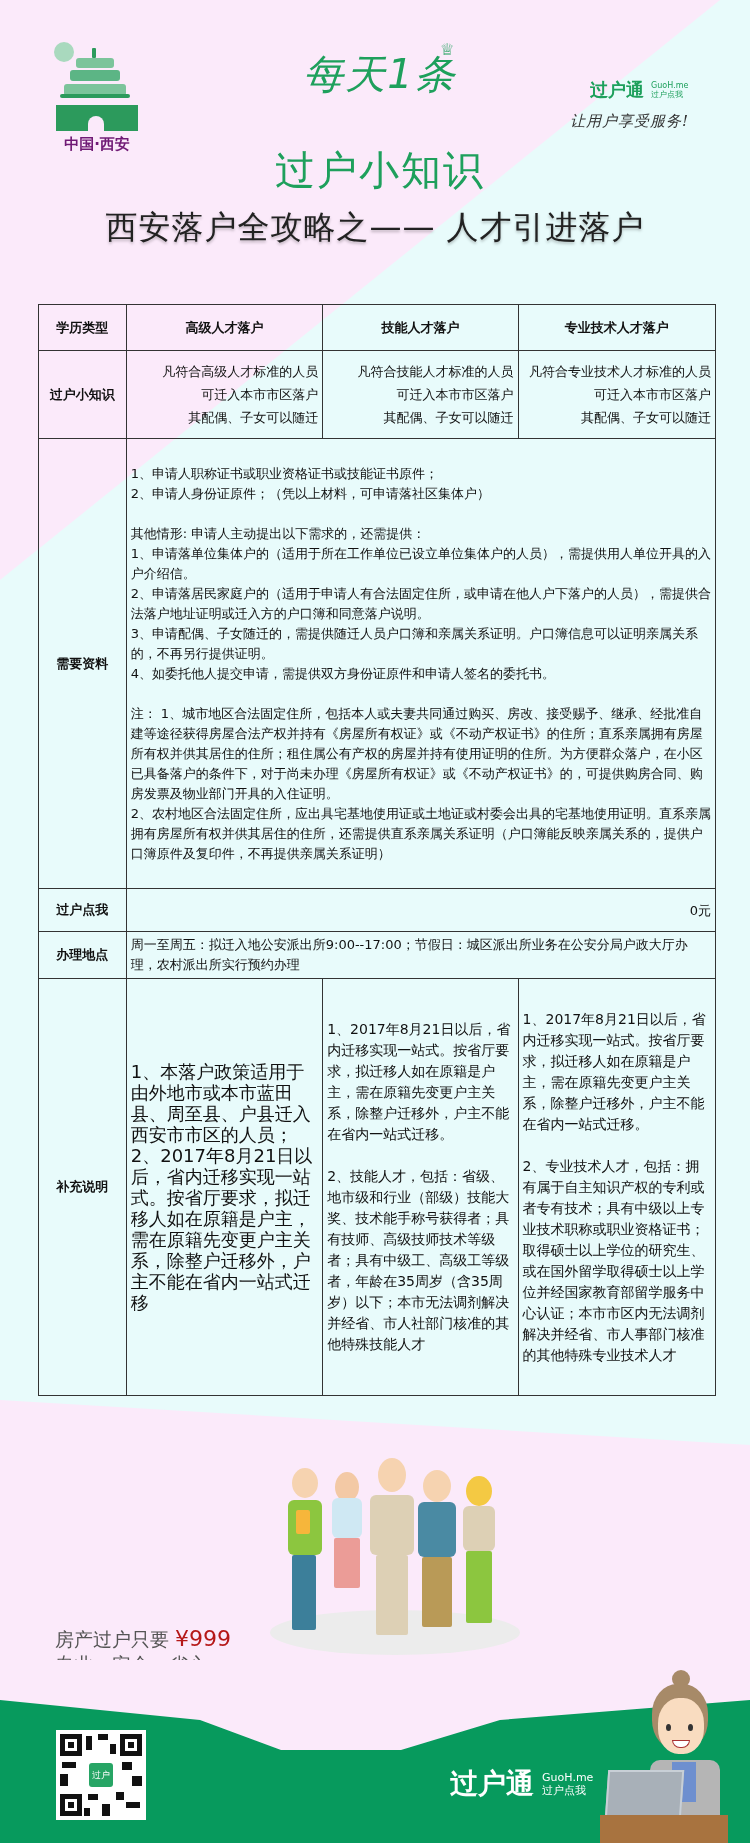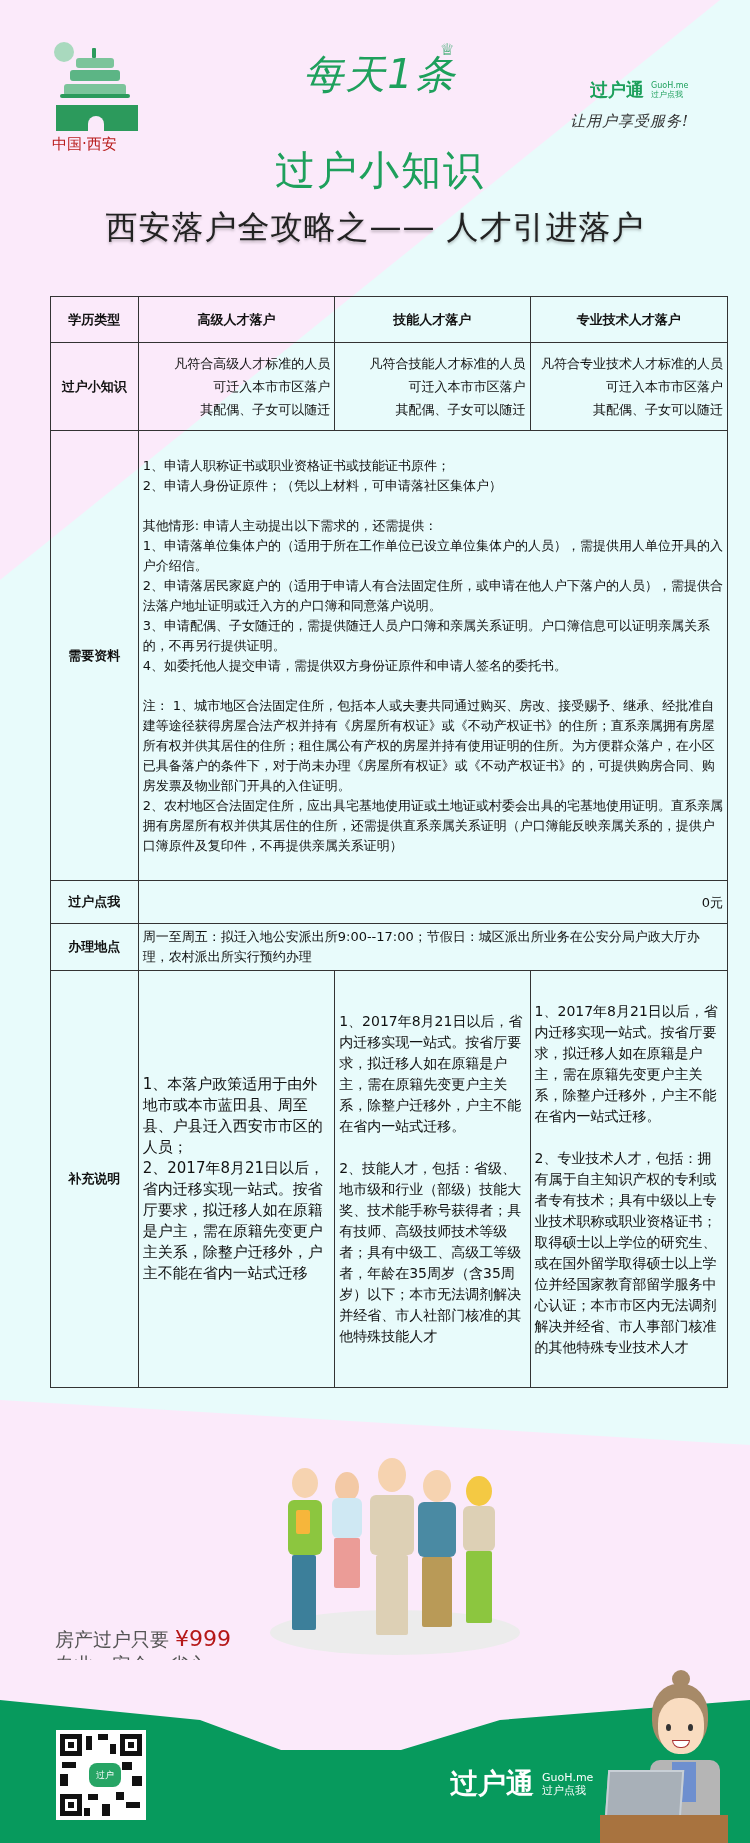--- a/index.html
+++ b/index.html
@@ -12,35 +12,35 @@
     position: absolute; left: 0; top: 0; width: 750px; height: 1843px;
     background: #e8fbfb;
     clip-path: polygon(720px 0, 750px 0, 750px 270px, 750px 1445px, 0 1400px, 0 580px);
   }
   
   .logo { position: absolute; left: 52px; top: 40px; width: 90px; height: 115px; }
   .logo .moon { position: absolute; left: 2px; top: 2px; width: 20px; height: 20px; border-radius: 50%; background: #a9d9be; }
   .logo .tier { position: absolute; background: #7cc49b; border-radius: 3px; }
   .logo .base { position: absolute; left: 4px; top: 65px; width: 82px; height: 26px; background: #2c9a5c; }
   .logo .arch { position: absolute; left: 36px; top: 76px; width: 16px; height: 16px; background: #fbeafa; border-radius: 8px 8px 0 0; }
-  .logo .label { position: absolute; left: 0; top: 95px; width: 90px; color: #b91c1c; font-size: 15px; font-weight: normal; }
+  .logo .label { position: absolute; left: 0; top: 95px; width: 90px; text-align: center; color: #701a75; font-size: 15px; font-weight: bold; }
   .slogan { position: absolute; left: 270px; top: 48px; width: 220px; text-align: center; color: #1ea05c; }
   .slogan .line1 { font-size: 40px; letter-spacing: 2px; line-height: 52px; font-style: italic; }
   .slogan .line2 { font-size: 40px; letter-spacing: 2px; line-height: 52px; margin-top: 44px; }
   .crown { position: absolute; left: 440px; top: 40px; font-size: 16px; color: #1ea05c; }
   .brand-top { position: absolute; left: 590px; top: 78px; color: #1ea05c; }
   .brand-top .name { font-size: 18px; font-weight: bold; display: inline-block; vertical-align: middle; }
   .brand-top .sub { display: inline-block; vertical-align: middle; font-size: 8px; line-height: 9px; margin-left: 2px; }
   .tagline { position: absolute; left: 570px; top: 112px; font-family: "DejaVu Serif", serif; font-style: italic; font-size: 15px; color: #333; letter-spacing: 1px; }
   .title { position: absolute; left: 0; top: 206px; width: 750px; text-align: center; font-size: 32px; color: #222; letter-spacing: 1px; text-shadow: 0 2px 3px rgba(0,0,0,0.25); }
 
   
   table.main {
-    position: absolute; left: 38px; top: 296px; width: 678px;
-    border-collapse: collapse; font-size: 13px; color: #111; margin-left: 12px;
+    position: absolute; left: 38px; top: 304px; width: 678px;
+    border-collapse: collapse; font-size: 13px; color: #111;
   }
   table.main td, table.main th { border: 1.5px solid #333; padding: 3px 4px; vertical-align: middle; }
   table.main th { font-weight: bold; font-size: 13px; text-align: center; }
   .rowhead { font-weight: bold; text-align: center; width: 79px; }
   .c { text-align: right; line-height: 23px; }
   .l { text-align: left; line-height: 20px; }
   .pre { white-space: pre-line; }
 
   
   .people { position: absolute; left: 270px; top: 1450px; width: 250px; height: 200px; }
@@ -52,21 +52,21 @@
   .green-band {
     position: absolute; left: 0; top: 1700px; width: 750px; height: 143px; background: #079a5d;
   }
   .green-curve {
     position: absolute; left: 0; top: 1660px; width: 750px; height: 90px;
     background: #fbeafa;
     clip-path: polygon(0 0, 750px 0, 750px 40px, 500px 60px, 335px 110px, 200px 60px, 0 40px);
   }
   .qr { position: absolute; left: 56px; top: 1730px; width: 90px; height: 90px; background: #fff; }
   .qr .cell { position: absolute; background: #111; }
-  .qr .center { position: absolute; left: 33px; top: 33px; width: 32px; height: 24px; background: #27a565; color: #fff; font-size: 9px; text-align: center; line-height: 24px; border-radius: 8px; }
+  .qr .center { position: absolute; left: 33px; top: 33px; width: 24px; height: 24px; background: #27a565; color: #fff; font-size: 9px; text-align: center; line-height: 24px; border-radius: 3px; }
   .brand-bottom { position: absolute; left: 450px; top: 1765px; color: #fff; }
   .brand-bottom .name { font-size: 28px; font-weight: bold; display: inline-block; vertical-align: middle; }
   .brand-bottom .sub { display: inline-block; vertical-align: middle; font-size: 11px; line-height: 13px; margin-left: 3px; }
   .agent { position: absolute; left: 600px; top: 1670px; width: 140px; height: 173px; }
 </style>
 </head>
 <body>
 
 <div class="bg-cyan"></div>
 
@@ -144,21 +144,21 @@
   <tr style="height:43px;">
     <td class="rowhead">过户点我</td>
     <td colspan="3" class="c">0元</td>
   </tr>
   <tr style="height:45px;">
     <td class="rowhead">办理地点</td>
     <td colspan="3" class="l">周一至周五：拟迁入地公安派出所9:00--17:00；节假日：城区派出所业务在公安分局户政大厅办理，农村派出所实行预约办理</td>
   </tr>
   <tr style="height:417px;">
     <td class="rowhead">补充说明</td>
-    <td class="l pre" style="font-size:15px;line-height:21px;">1、本落户政策适用于由外地市或本市蓝田县、周至县、户县迁入西安市市区的人员；
+    <td class="l pre" style="font-size:18px;line-height:21px;">1、本落户政策适用于由外地市或本市蓝田县、周至县、户县迁入西安市市区的人员；
 2、2017年8月21日以后，省内迁移实现一站式。按省厅要求，拟迁移人如在原籍是户主，需在原籍先变更户主关系，除整户迁移外，户主不能在省内一站式迁移</td>
     <td class="l pre" style="font-size:14px;line-height:21px;">1、2017年8月21日以后，省内迁移实现一站式。按省厅要求，拟迁移人如在原籍是户主，需在原籍先变更户主关系，除整户迁移外，户主不能在省内一站式迁移。
 
 2、技能人才，包括：省级、地市级和行业（部级）技能大奖、技术能手称号获得者；具有技师、高级技师技术等级者；具有中级工、高级工等级者，年龄在35周岁（含35周岁）以下；本市无法调剂解决并经省、市人社部门核准的其他特殊技能人才</td>
     <td class="l pre" style="font-size:14px;line-height:21px;">1、2017年8月21日以后，省内迁移实现一站式。按省厅要求，拟迁移人如在原籍是户主，需在原籍先变更户主关系，除整户迁移外，户主不能在省内一站式迁移。
 
 2、专业技术人才，包括：拥有属于自主知识产权的专利或者专有技术；具有中级以上专业技术职称或职业资格证书；取得硕士以上学位的研究生、或在国外留学取得硕士以上学位并经国家教育部留学服务中心认证；本市市区内无法调剂解决并经省、市人事部门核准的其他特殊专业技术人才</td>
   </tr>
 </tbody>
   </table>

